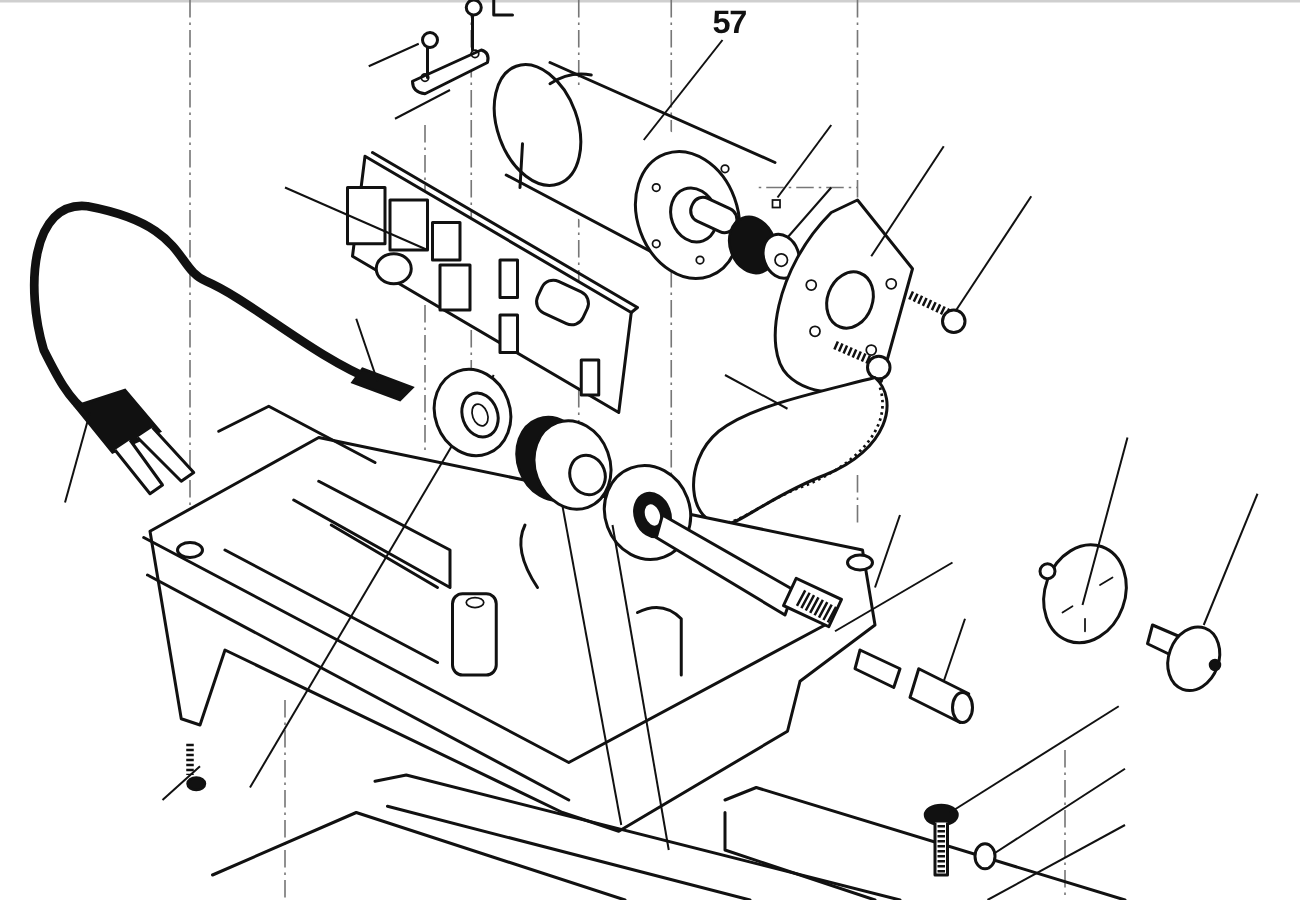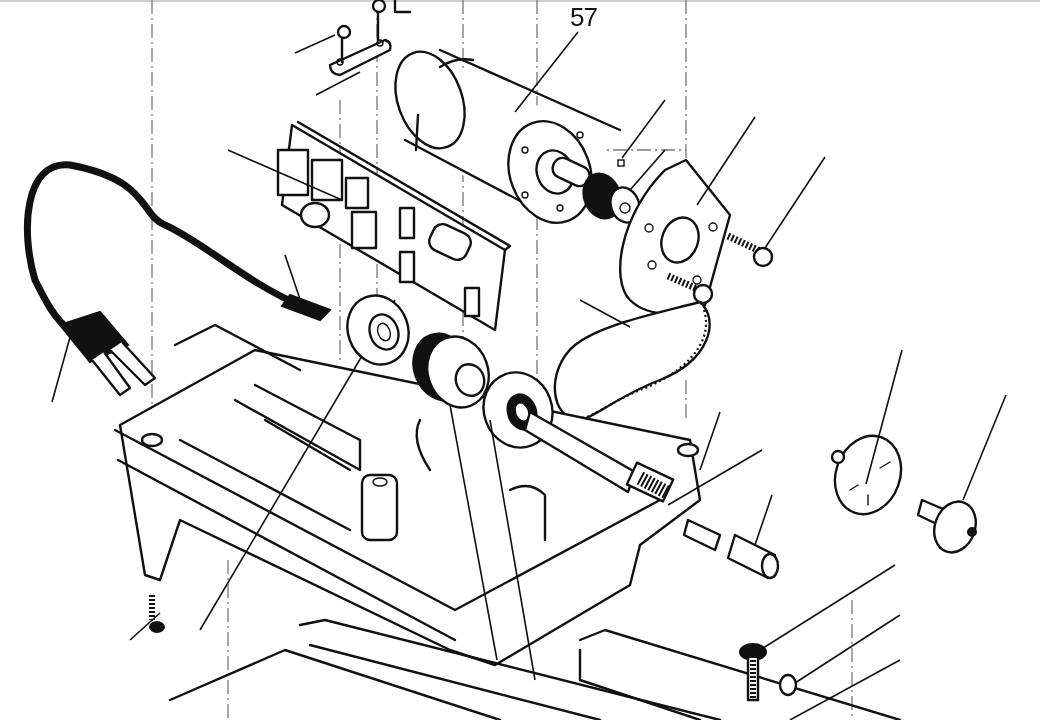--- a/index.html
+++ b/index.html
@@ -1,19 +1,19 @@
 <!DOCTYPE html>
 <html><head>
 <meta charset="utf-8">
 <style>
   html, body { margin:0; padding:0; background:#ffffff; }
   body { width:1040px; height:720px; overflow:hidden; position:relative; font-family:"Liberation Sans", sans-serif; }
   #canvas { position:absolute; left:0; top:0; width:1040px; height:720px; }
   .topline { position:absolute; left:0; top:0; width:1040px; height:2px; background:#cfcfcf; }
-  .part-label { position:absolute; font-family:"Liberation Sans", sans-serif; font-weight:normal; font-size:26px; color:#111; letter-spacing:-1px; }
+  .part-label { position:absolute; font-family:"Liberation Sans", sans-serif; font-weight:bold; font-size:26px; color:#111; letter-spacing:-1px; }
   svg .ln { stroke:#111; fill:none; stroke-width:2.4; stroke-linecap:round; stroke-linejoin:round; }
   svg .thin { stroke:#111; fill:none; stroke-width:1.4; stroke-linecap:round; }
   svg .leader { stroke:#111; fill:none; stroke-width:1.6; }
   svg .axis { stroke:#777; fill:none; stroke-width:1.3; stroke-dasharray:14 4 2 4; }
   svg .fillw { fill:#fff; stroke:#111; stroke-width:2.4; stroke-linejoin:round; }
   svg .fillb { fill:#111; stroke:#111; stroke-width:2; }
   svg .teeth { stroke:#111; stroke-width:2.2; stroke-dasharray:2 3; fill:none; }
 </style>
 </head>
 <body>

